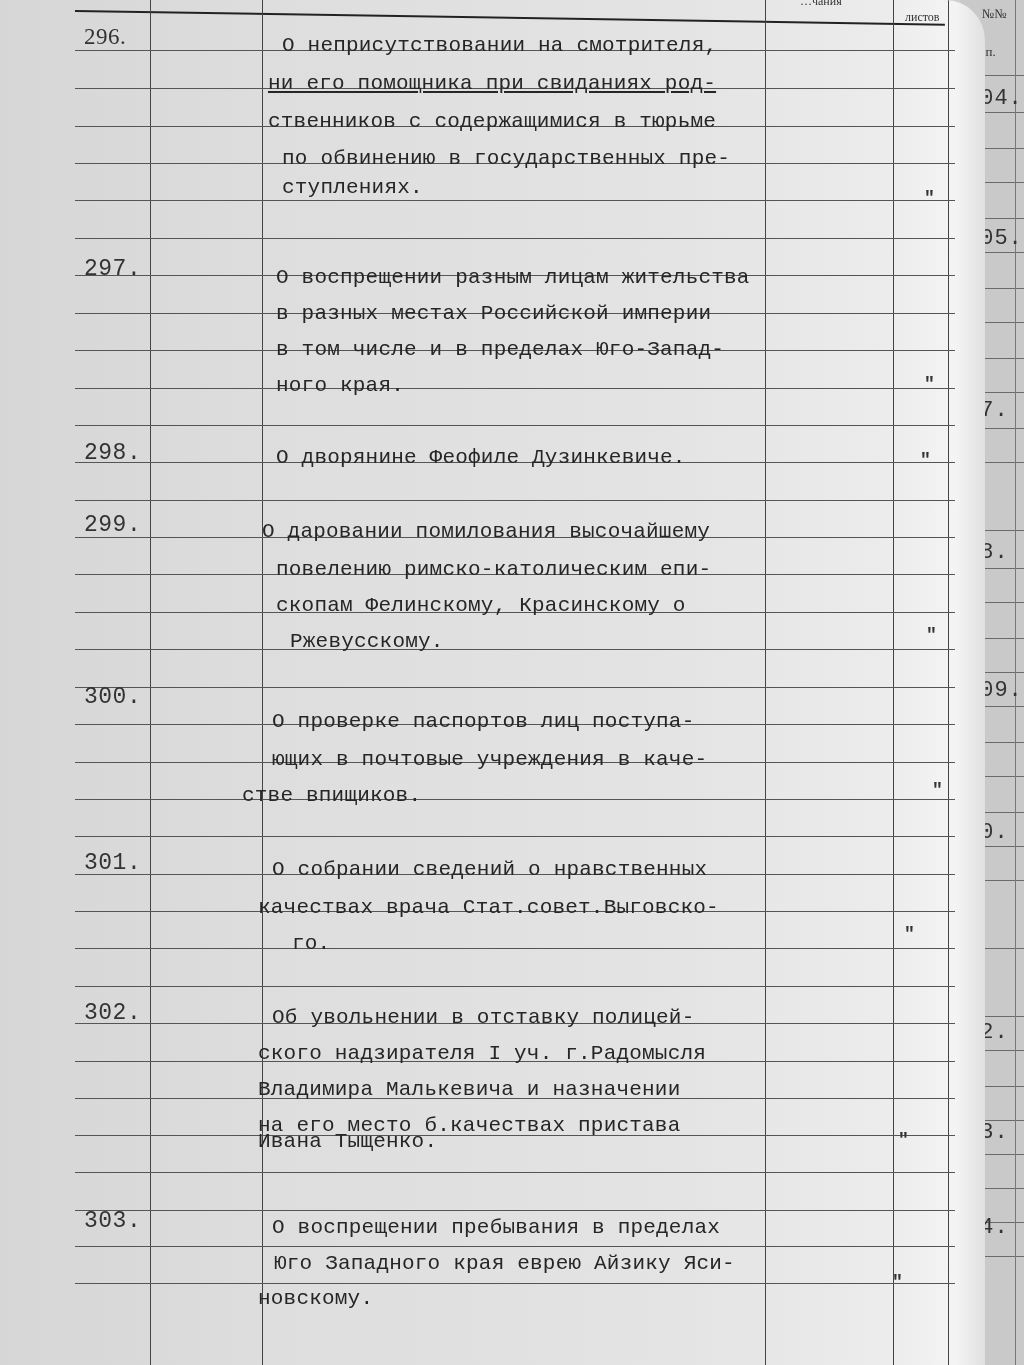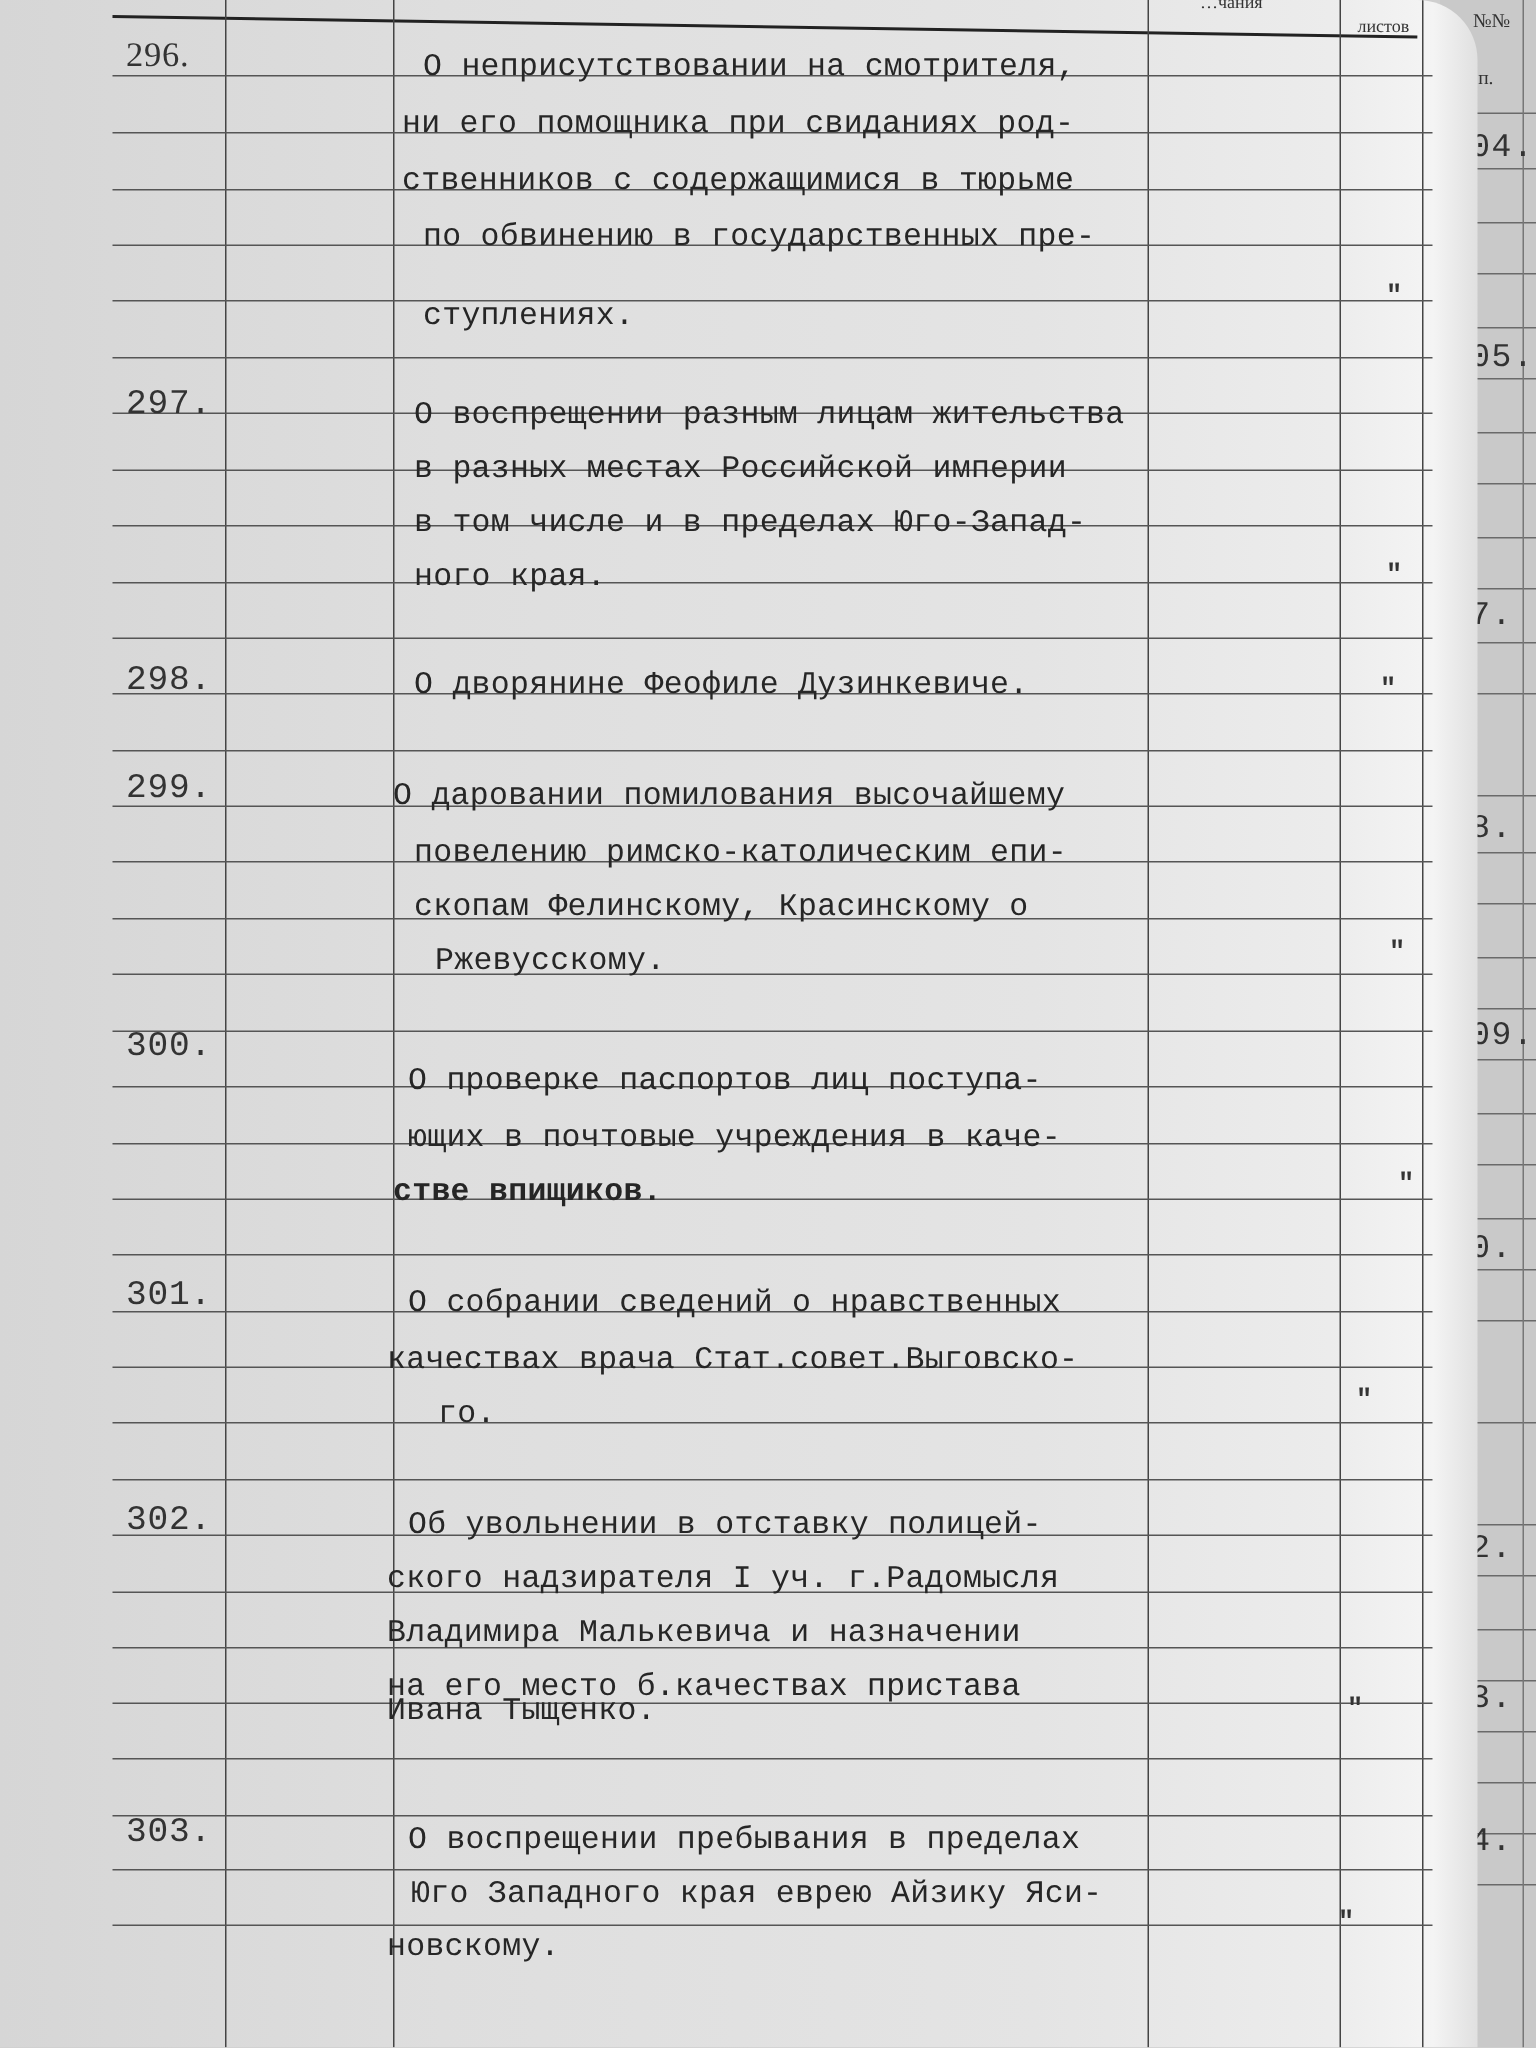--- a/index.html
+++ b/index.html
@@ -136,24 +136,24 @@
   <div class="hl" style="left:75px;width:880px;top:1098px;"></div>
   <div class="hl" style="left:75px;width:880px;top:1135px;"></div>
   <div class="hl" style="left:75px;width:880px;top:1172px;"></div>
   <div class="hl" style="left:75px;width:880px;top:1210px;"></div>
   <div class="hl" style="left:75px;width:880px;top:1246px;"></div>
   <div class="hl" style="left:75px;width:880px;top:1283px;"></div>
 
   <div>
     <span class="entry-num" style="top:24px;font-family:Liberation Serif, serif;">296.</span>
     <span class="entry-line" style="left:282px;top:34px;">О неприсутствовании на смотрителя,</span>
-    <span class="entry-line" style="left:268px;top:72px;">ни его помощника при свиданиях род-</span>
+    <span class="entry-line" style="left:268px;top:72px;text-decoration:underline;">ни его помощника при свиданиях род-</span>
     <span class="entry-line" style="left:268px;top:110px;">ственников с содержащимися в тюрьме</span>
     <span class="entry-line" style="left:282px;top:147px;">по обвинению в государственных пре-</span>
-    <span class="entry-line" style="left:282px;top:200px;">ступлениях.</span>
+    <span class="entry-line" style="left:282px;top:176px;">ступлениях.</span>
     <span class="ditto" style="left:924px;top:188px;">"</span>
   </div>
 
   <div>
     <span class="entry-num" style="top:256px;">297.</span>
     <span class="entry-line" style="left:276px;top:266px;">О воспрещении разным лицам жительства</span>
     <span class="entry-line" style="left:276px;top:302px;">в разных местах Российской империи</span>
     <span class="entry-line" style="left:276px;top:338px;">в том числе и в пределах Юго-Запад-</span>
     <span class="entry-line" style="left:276px;top:374px;">ного края.</span>
     <span class="ditto" style="left:924px;top:374px;">"</span>
@@ -171,21 +171,21 @@
     <span class="entry-line" style="left:276px;top:558px;">повелению римско-католическим епи-</span>
     <span class="entry-line" style="left:276px;top:594px;">скопам Фелинскому, Красинскому о</span>
     <span class="entry-line" style="left:290px;top:630px;">Ржевусскому.</span>
     <span class="ditto" style="left:926px;top:625px;">"</span>
   </div>
 
   <div>
     <span class="entry-num" style="top:684px;">300.</span>
     <span class="entry-line" style="left:272px;top:710px;">О проверке паспортов лиц поступа-</span>
     <span class="entry-line" style="left:272px;top:748px;">ющих в почтовые учреждения в каче-</span>
-    <span class="entry-line" style="left:262px;top:784px;font-weight:bold;">стве впищиков.</span>
+    <span class="entry-line" style="left:242px;top:784px;">стве впищиков.</span>
     <span class="ditto" style="left:932px;top:780px;">"</span>
   </div>
 
   <div>
     <span class="entry-num" style="top:850px;">301.</span>
     <span class="entry-line" style="left:272px;top:858px;">О собрании сведений о нравственных</span>
     <span class="entry-line" style="left:258px;top:896px;">качествах врача Стат.совет.Выговско-</span>
     <span class="entry-line" style="left:272px;top:932px;margin-left:20px;">го.</span>
     <span class="ditto" style="left:904px;top:924px;">"</span>
   </div>

